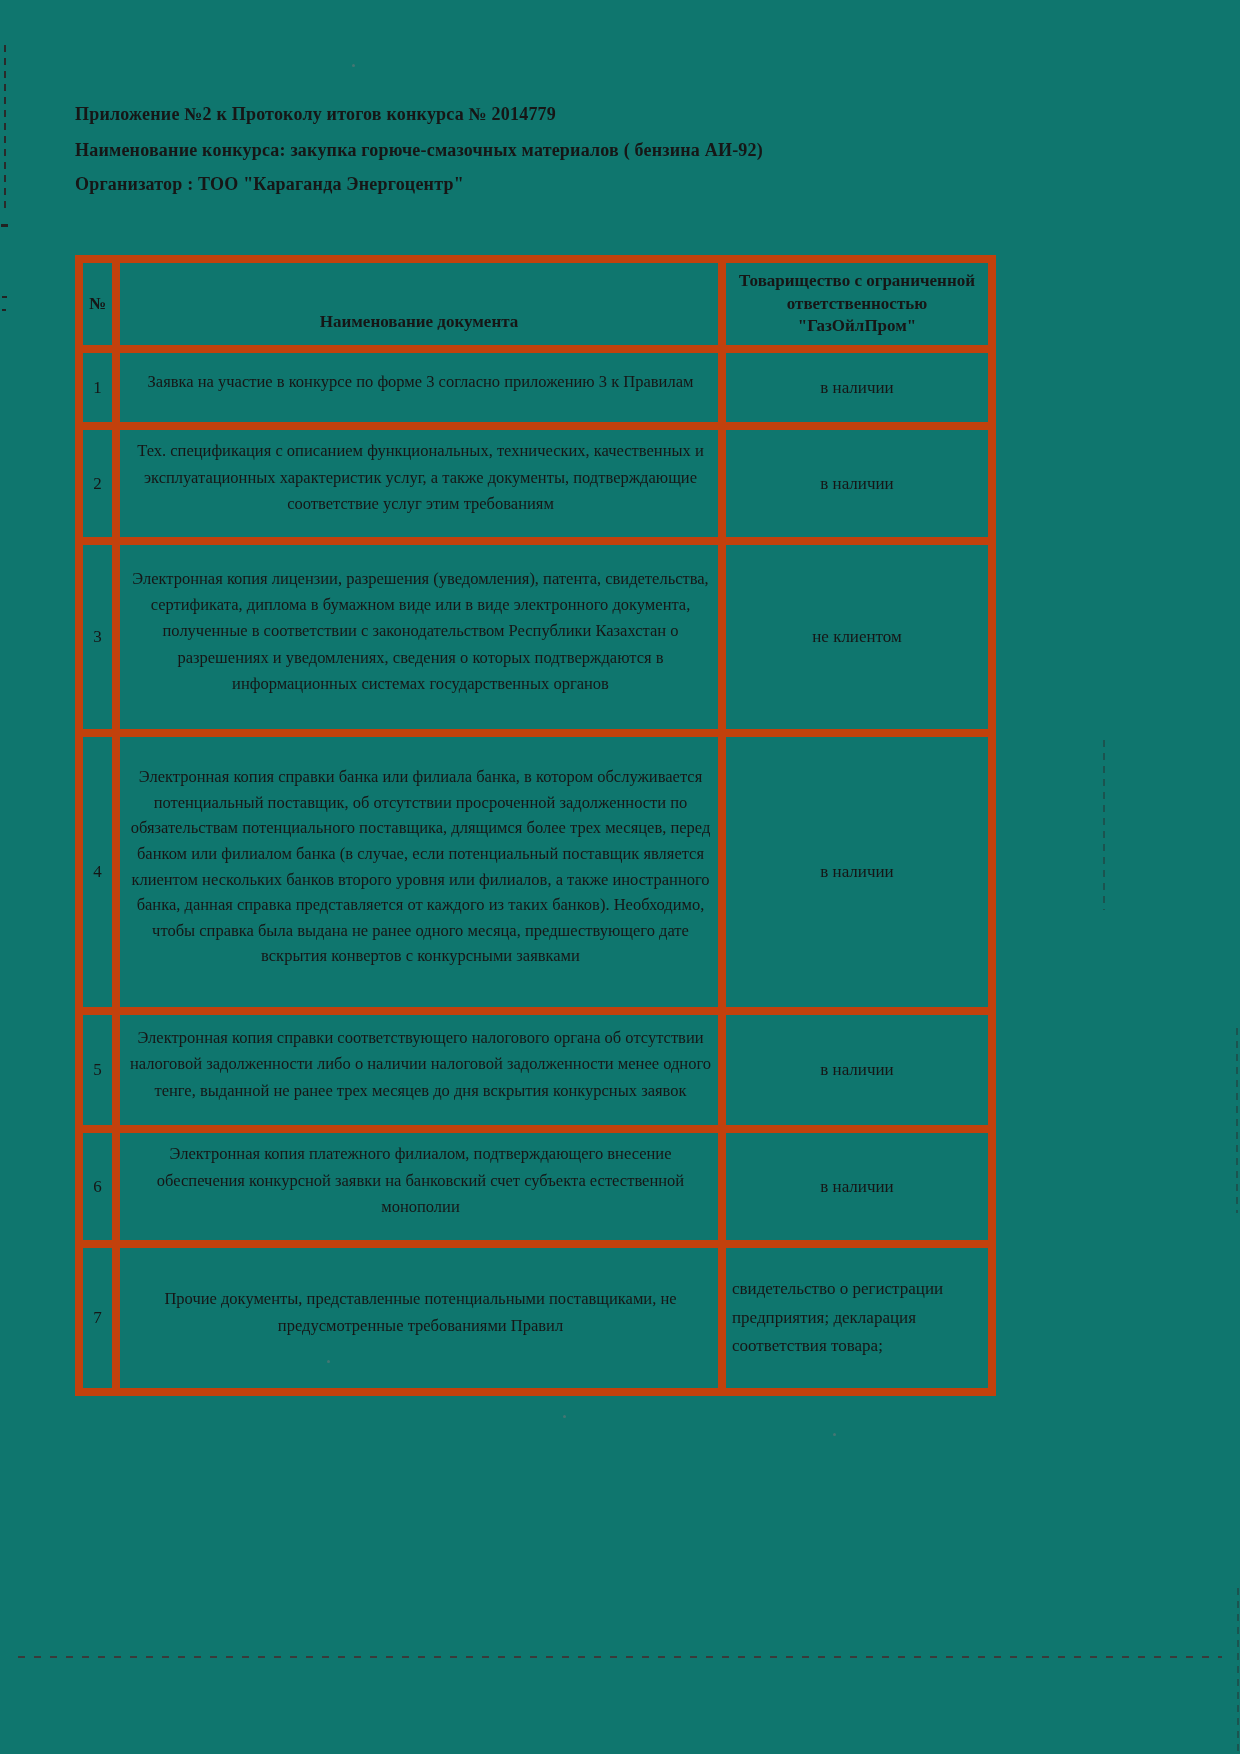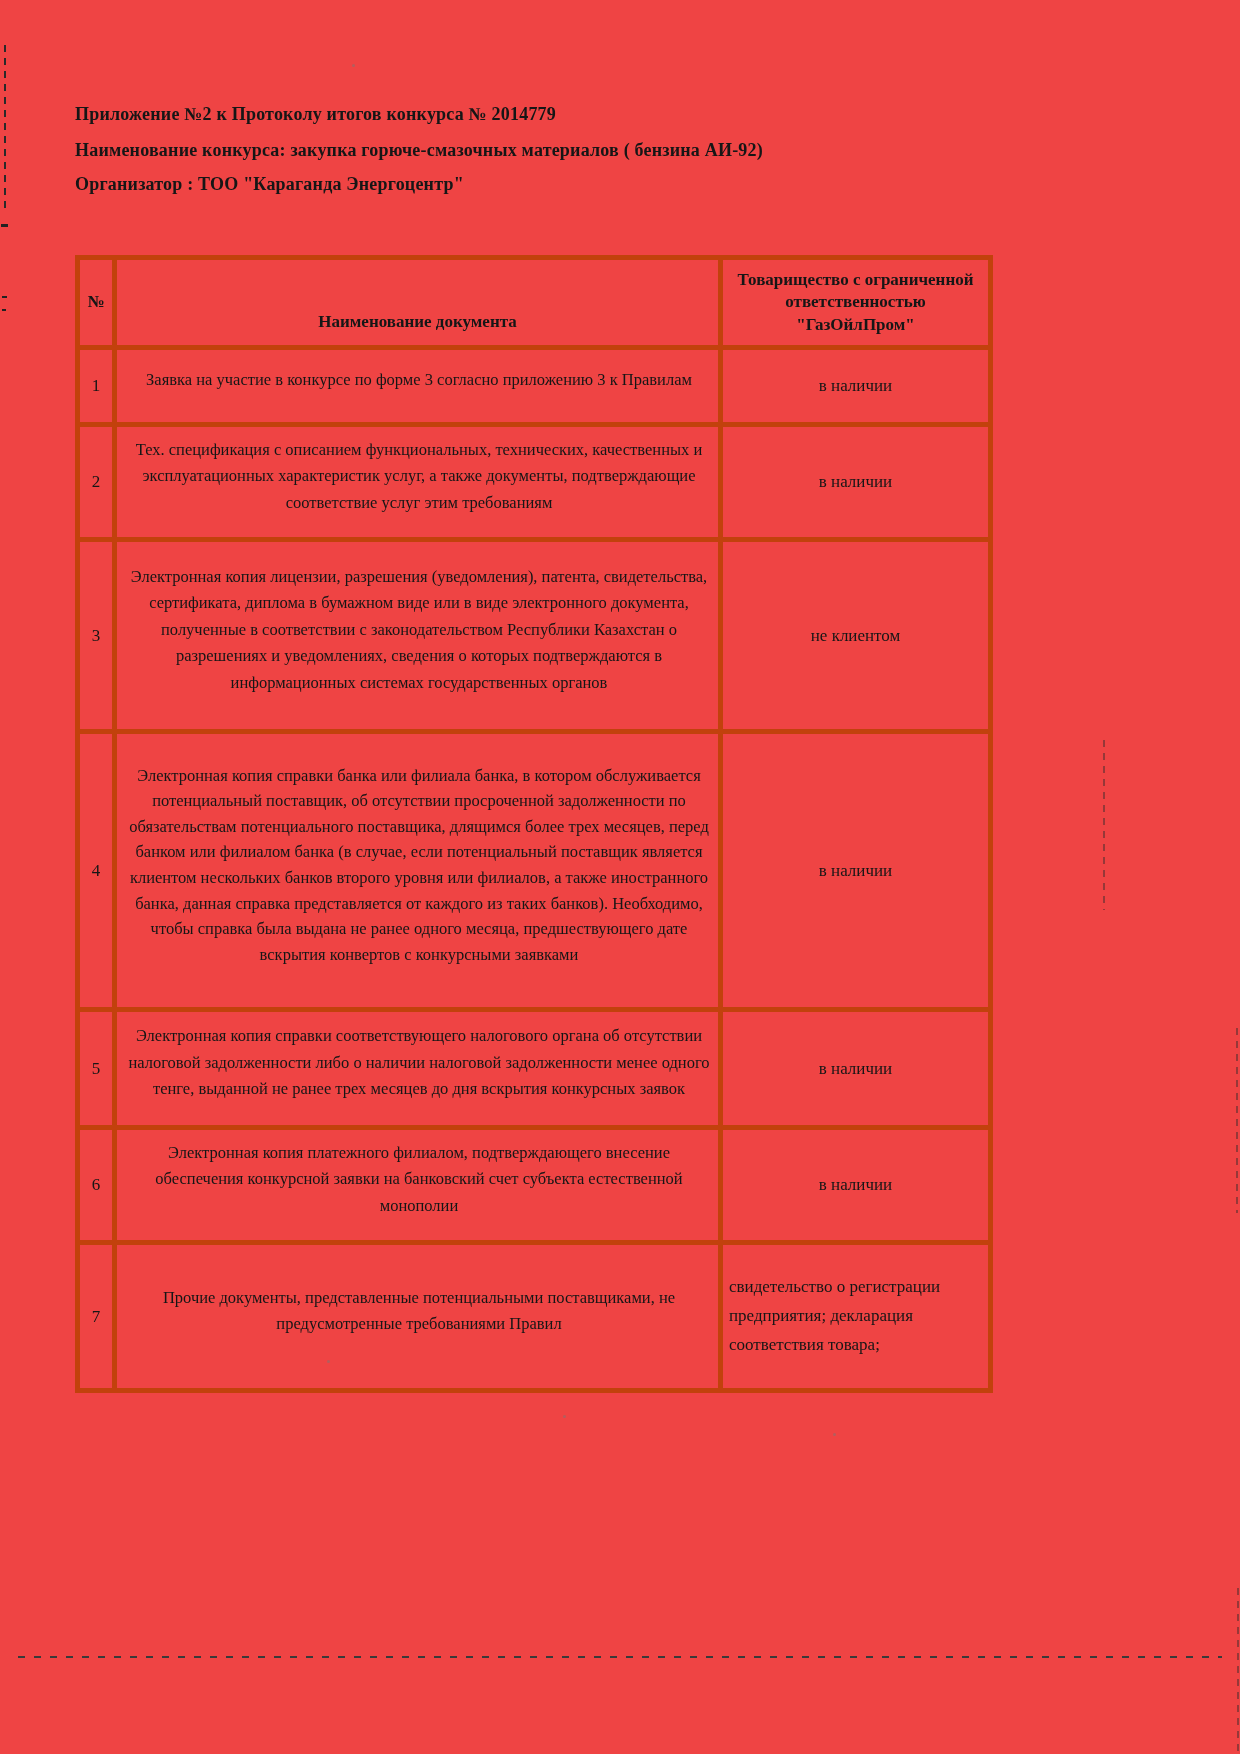--- a/index.html
+++ b/index.html
@@ -1,20 +1,20 @@
 <!DOCTYPE html>
 <html><head>
 <meta charset="utf-8">
 <style>
   html, body { margin: 0; padding: 0; background: #e8e8e8; }
   .page {
     position: relative;
     width: 1240px;
     height: 1754px;
-    background: #ef4444;
+    background: #0f766e;
     font-family: "Liberation Serif", "DejaVu Serif", serif;
     color: #161616;
     overflow: hidden;
     margin: 0 auto;
     text-decoration: underline;
   }
   .headline {
     position: absolute;
     left: 75px;
     font-weight: bold;
@@ -32,21 +32,21 @@
     top: 255px;
     border-collapse: collapse;
     table-layout: fixed;
     width: 913px;
   }
   .doc-table col.c-num  { width: 37px; }
   .doc-table col.c-doc  { width: 606px; }
   .doc-table col.c-stat { width: 270px; }
 
   .doc-table th, .doc-table td {
-    border: 5px solid #c2410c;
+    border: 8px solid #c2410c;
     vertical-align: middle;
     font-size: 16.5px;
     line-height: 1.6;
     overflow: hidden;
   }
   .doc-table thead tr { height: 90px; }
   .doc-table th { font-weight: bold; font-size: 17px; line-height: 1.32; padding: 4px; }
   th.h-num  { text-align: center; vertical-align: middle; }
   th.h-doc  { text-align: center; vertical-align: bottom; padding-bottom: 12px; margin-top: 32px; }
   th.h-stat { text-align: center; vertical-align: middle; }

